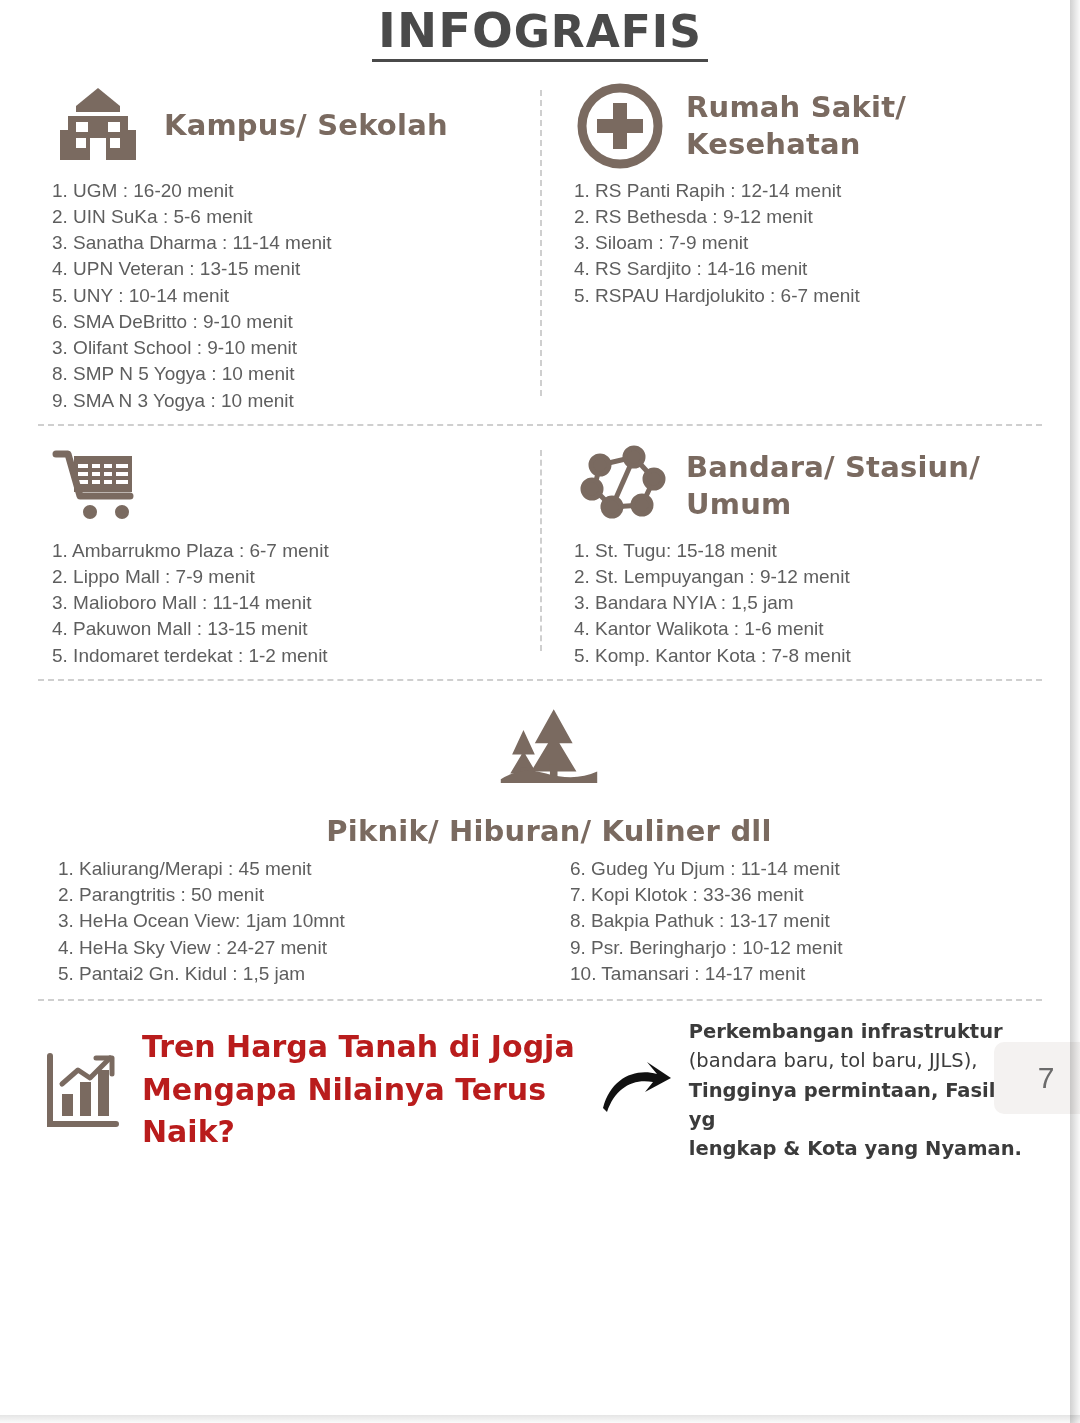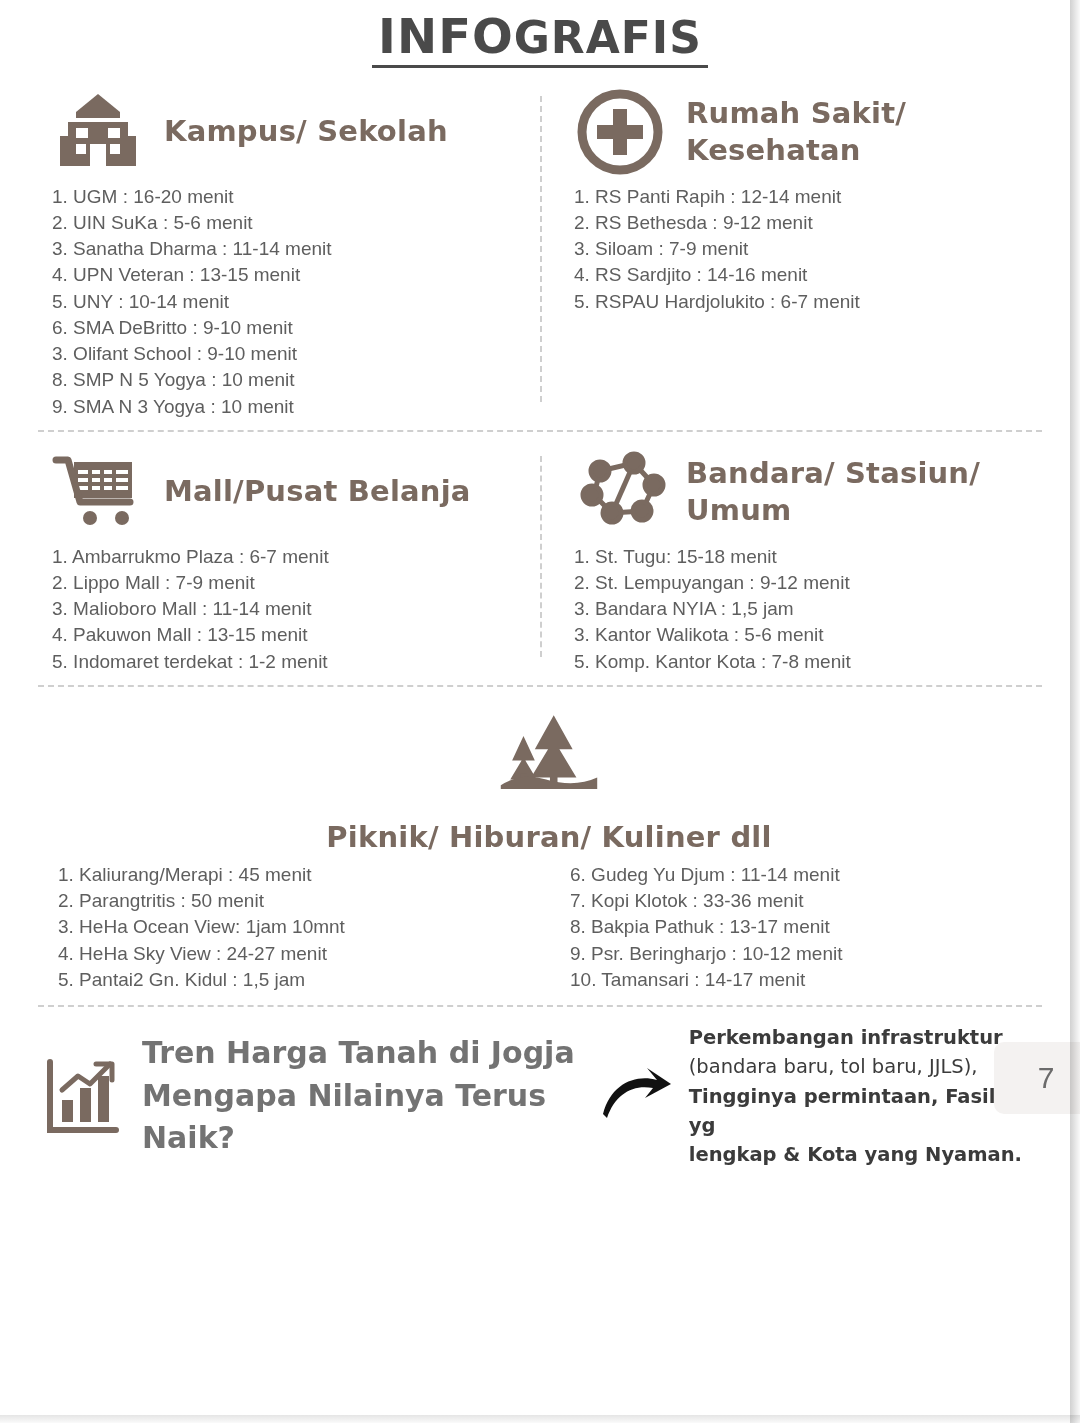--- a/index.html
+++ b/index.html
@@ -11,21 +11,21 @@
     width: 1080px;
     height: 1423px;
     position: relative;
     font-family: "Liberation Sans", sans-serif;
     color: #6b5c54;
     overflow: hidden;
   }
   .page {
     position: absolute;
     inset: 0;
-    padding: 6px 28px;
+    padding: 0 28px;
     border-radius: 24px;
   }
   
   .title-wrap {
     text-align: center;
     padding-top: 4px;
   }
   .title {
     display: inline-block;
     font-family: "DejaVu Sans", sans-serif;
@@ -142,21 +142,21 @@
     flex: 0 0 92px;
     display: flex;
     justify-content: center;
     color: #7a6a60;
   }
   .footer-title {
     font-family: "DejaVu Sans", sans-serif;
     font-weight: bold;
     font-size: 30px;
     line-height: 1.42;
-    color: #737373;
+    color: #b91c1c;
   }
   .footer-right {
     display: flex;
     align-items: center;
     gap: 14px;
     width: 44%;
   }
   .arrow {
     flex: 0 0 74px;
     color: #111;
@@ -257,21 +257,20 @@
             <svg width="96" height="80" viewBox="0 0 96 80" fill="currentColor">
               <rect x="24" y="10" width="58" height="36"></rect>
               <path d="M28 14 h50 v28 h-50z" fill="#fff"></path>
               <path d="M28 14 h50 v4 h-50z M28 22 h50 v4 h-50z M28 30 h50 v4 h-50z M28 38 h50 v4 h-50z" fill="currentColor"></path>
               <path d="M40 14 v28 M52 14 v28 M64 14 v28" stroke="currentColor" stroke-width="4"></path>
               <path d="M6 8 h12 l12 42 h50" stroke="currentColor" stroke-width="7" fill="none" stroke-linecap="round" stroke-linejoin="round"></path>
               <circle cx="40" cy="66" r="7"></circle>
               <circle cx="72" cy="66" r="7"></circle>
             </svg>
           </div>
-          <div class="sec-title">Mall/Pusat Belanja</div>
         </div>
         <ol class="items">
           <li>1. Ambarrukmo Plaza : 6-7 menit</li>
           <li>2. Lippo Mall : 7-9 menit</li>
           <li>3. Malioboro Mall : 11-14 menit</li>
           <li>4. Pakuwon Mall : 13-15 menit</li>
           <li>5. Indomaret terdekat : 1-2 menit</li>
         </ol>
       </div>
       <div class="col right">
@@ -288,21 +287,21 @@
               <circle cx="40" cy="64" r="9" fill="currentColor"></circle>
               <circle cx="20" cy="46" r="9" fill="currentColor"></circle>
             </svg>
           </div>
           <div class="sec-title">Bandara/ Stasiun/ Umum</div>
         </div>
         <ol class="items">
           <li>1. St. Tugu: 15-18 menit</li>
           <li>2. St. Lempuyangan : 9-12 menit</li>
           <li>3. Bandara NYIA : 1,5 jam</li>
-          <li>3. Kantor Walikota : 5-6 menit</li>
+          <li>4. Kantor Walikota : 1-6 menit</li>
           <li>5. Komp. Kantor Kota : 7-8 menit</li>
         </ol>
       </div>
     </div>
 
     <div class="hdiv"></div>
 
     <div>
       <div class="sec-head" style="padding-left:18px;flex-direction:column;">
         <div class="sec-icon">

